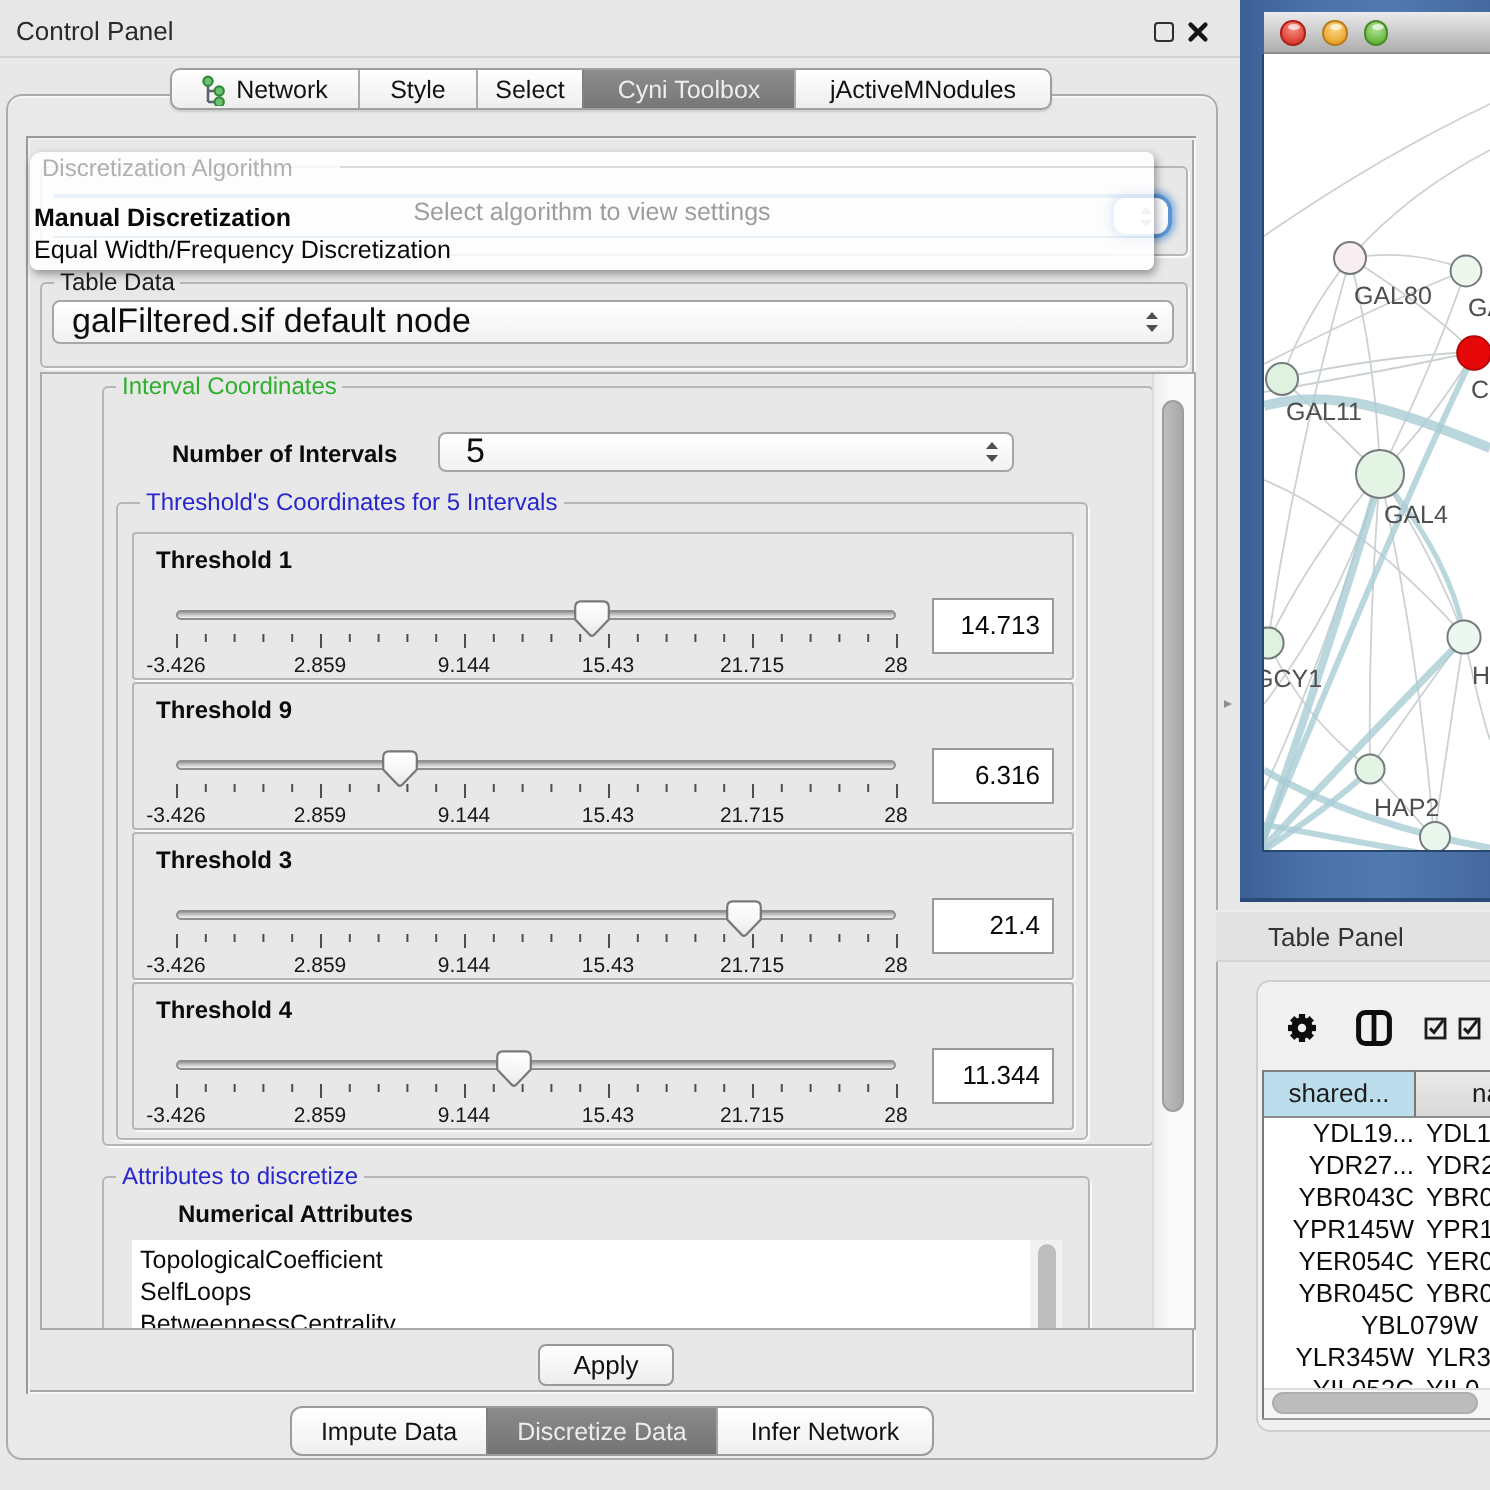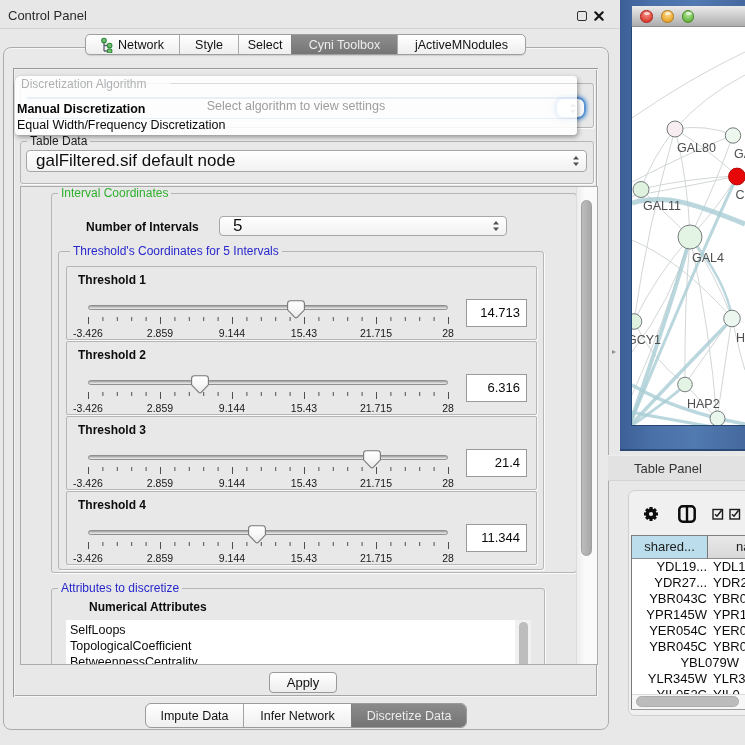--- a/index.html
+++ b/index.html
@@ -206,21 +206,21 @@
                 <stop offset="0" stop-color="#ffffff"></stop>
                 <stop offset="0.5" stop-color="#f7f7f7"></stop>
                 <stop offset="1" stop-color="#e9e9e9"></stop>
               </linearGradient>
             </defs>
             <path d="M4.5,0.7 L15.5,0.7 Q18.4,0.7 18.4,3.6 L18.4,9.8 L11.2,17.3 Q10,18.5 8.8,17.3 L1.6,9.8 L1.6,3.6 Q1.6,0.7 4.5,0.7 Z" fill="url(#tg0)" stroke="#787878" stroke-width="1.1"></path>
           </svg>
           <div class="vbox">14.713</div>
         </div>
         <div class="throw" style="top: 154px;">
-          <div class="tlabel">Threshold 2</div>
+          <div class="tlabel">Threshold 9</div>
           <div class="track"></div>
           <svg style="position:absolute;left:20.5px;top:50px;" width="362" height="8" viewBox="0 0 362 8">
             <line x1="0.5" y1="0" x2="0.5" y2="7" stroke="#4f4f4f" stroke-width="1"></line>
             <line x1="14.9" y1="0" x2="14.9" y2="4" stroke="#4f4f4f" stroke-width="1"></line>
             <line x1="29.3" y1="0" x2="29.3" y2="4" stroke="#4f4f4f" stroke-width="1"></line>
             <line x1="43.7" y1="0" x2="43.7" y2="4" stroke="#4f4f4f" stroke-width="1"></line>
             <line x1="58.1" y1="0" x2="58.1" y2="4" stroke="#4f4f4f" stroke-width="1"></line>
             <line x1="72.5" y1="0" x2="72.5" y2="7" stroke="#4f4f4f" stroke-width="1"></line>
             <line x1="86.9" y1="0" x2="86.9" y2="4" stroke="#4f4f4f" stroke-width="1"></line>
             <line x1="101.3" y1="0" x2="101.3" y2="4" stroke="#4f4f4f" stroke-width="1"></line>
@@ -358,44 +358,44 @@
             <path d="M4.5,0.7 L15.5,0.7 Q18.4,0.7 18.4,3.6 L18.4,9.8 L11.2,17.3 Q10,18.5 8.8,17.3 L1.6,9.8 L1.6,3.6 Q1.6,0.7 4.5,0.7 Z" fill="url(#tg3)" stroke="#787878" stroke-width="1.1"></path>
           </svg>
           <div class="vbox">11.344</div>
         </div>
       </div>
 
     <div class="abs groupbox" style="left:30px;top:401px;width:492px;height:112px;"></div>
     <div class="grouptitle t-blue" style="left:37px;top:395px;">Attributes to discretize</div>
     <div class="abs" style="left:36px;top:413px;font-weight:bold;font-size:12px;color:#0c0c0c;margin-left:32px;">Numerical Attributes</div>
     <div class="abs listbox" id="attr-list" style="left:45px;top:433px;width:449px;height:44px;padding-top:2px;box-sizing:border-box;">
+        <div class="listitem">TopologicalCoefficient</div>
         <div class="listitem">SelfLoops</div>
-        <div class="listitem">TopologicalCoefficient</div>
         <div class="listitem">BetweennessCentrality</div>
       </div>
     <div class="abs" style="left:494px;top:433px;width:16px;height:44px;background:#f1f1f1;">
       <div style="position:absolute;left:3.5px;top:2px;width:9px;height:42px;background:#bdbdbd;border-radius:4.5px 4.5px 0 0;"></div>
     </div>
   </div>
   <div class="abs vscroll-track"></div>
   <div class="abs vscroll-thumb"></div>
 
   <div class="abs btn" style="left:269px;top:672px;width:66px;height:19px;">
     <span>Apply</span>
   </div>
 
   <div class="abs tabbar2" id="bottom-tabs">
       <div class="tabseg2" style="width: 97px;">
         <span>Impute Data</span>
       </div>
+      <div class="tabseg2 sel" style="width: 115px;">
+        <span>Discretize Data</span>
+      </div>
       <div class="tabseg2" style="width: 108px;">
         <span>Infer Network</span>
-      </div>
-      <div class="tabseg2 sel" style="width: 115px;">
-        <span>Discretize Data</span>
       </div>
     </div>
 
   <div class="abs popup">
     <div class="prompt">Select algorithm to view settings</div>
     <div id="popup-options">
         <div class="opt bold" style="top: 25px;">Manual Discretization</div>
         <div class="opt" style="top: 41px;">Equal Width/Frequency Discretization</div>
       </div>
   </div>

